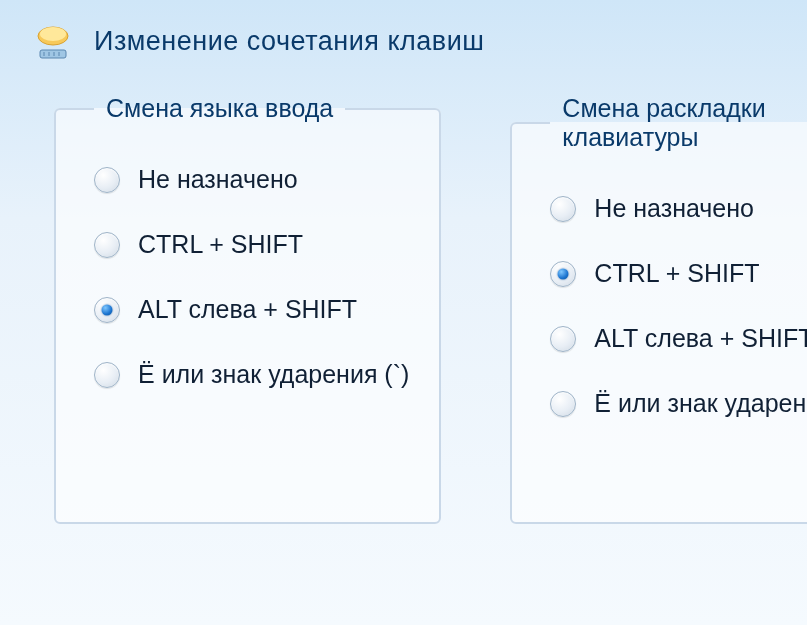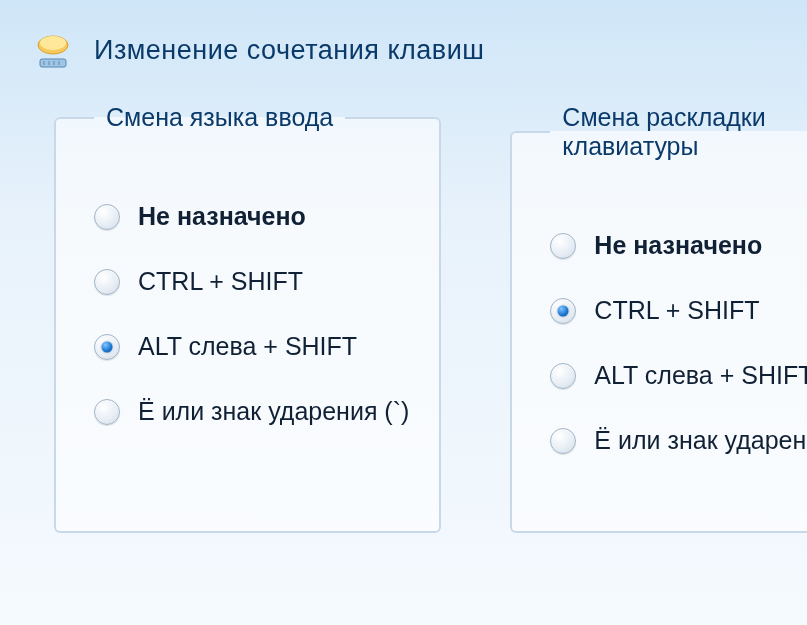--- a/index.html
+++ b/index.html
@@ -13,21 +13,20 @@
   }
   .window {
     position: relative;
     width: 807px; height: 625px;
   }
   .header {
     display: flex;
     align-items: center;
     gap: 20px;
     padding: 20px 28px 32px 32px;
-    margin-top: 9px;
   }
   .header .icon {
     width: 42px; height: 42px;
     position: relative;
   }
   .header .icon svg { width: 100%; height: 100%; }
   .title {
     font-size: 27px;
     color: #0a3a6a;
     letter-spacing: 0.5px;
@@ -54,21 +53,21 @@
     font-size: 25px;
     color: #0a3a6a;
     background: transparent;
   }
   .option {
     display: flex;
     align-items: center;
     gap: 18px;
     margin: 36px 0;
   }
-  .option:first-of-type { margin-top: 40px; font-weight: bold; }
+  .option:first-of-type { margin-top: 12px; }
   .radio {
     width: 26px; height: 26px;
     border-radius: 50%;
     background: radial-gradient(circle at 35% 30%, #ffffff 0%, #e8eef5 55%, #cfd9e4 100%);
     border: 1px solid #9fb4c8;
     box-shadow: inset 0 1px 2px rgba(255,255,255,0.8), 0 1px 1px rgba(0,0,0,0.1);
     position: relative;
     flex: 0 0 26px;
     cursor: pointer;
   }

